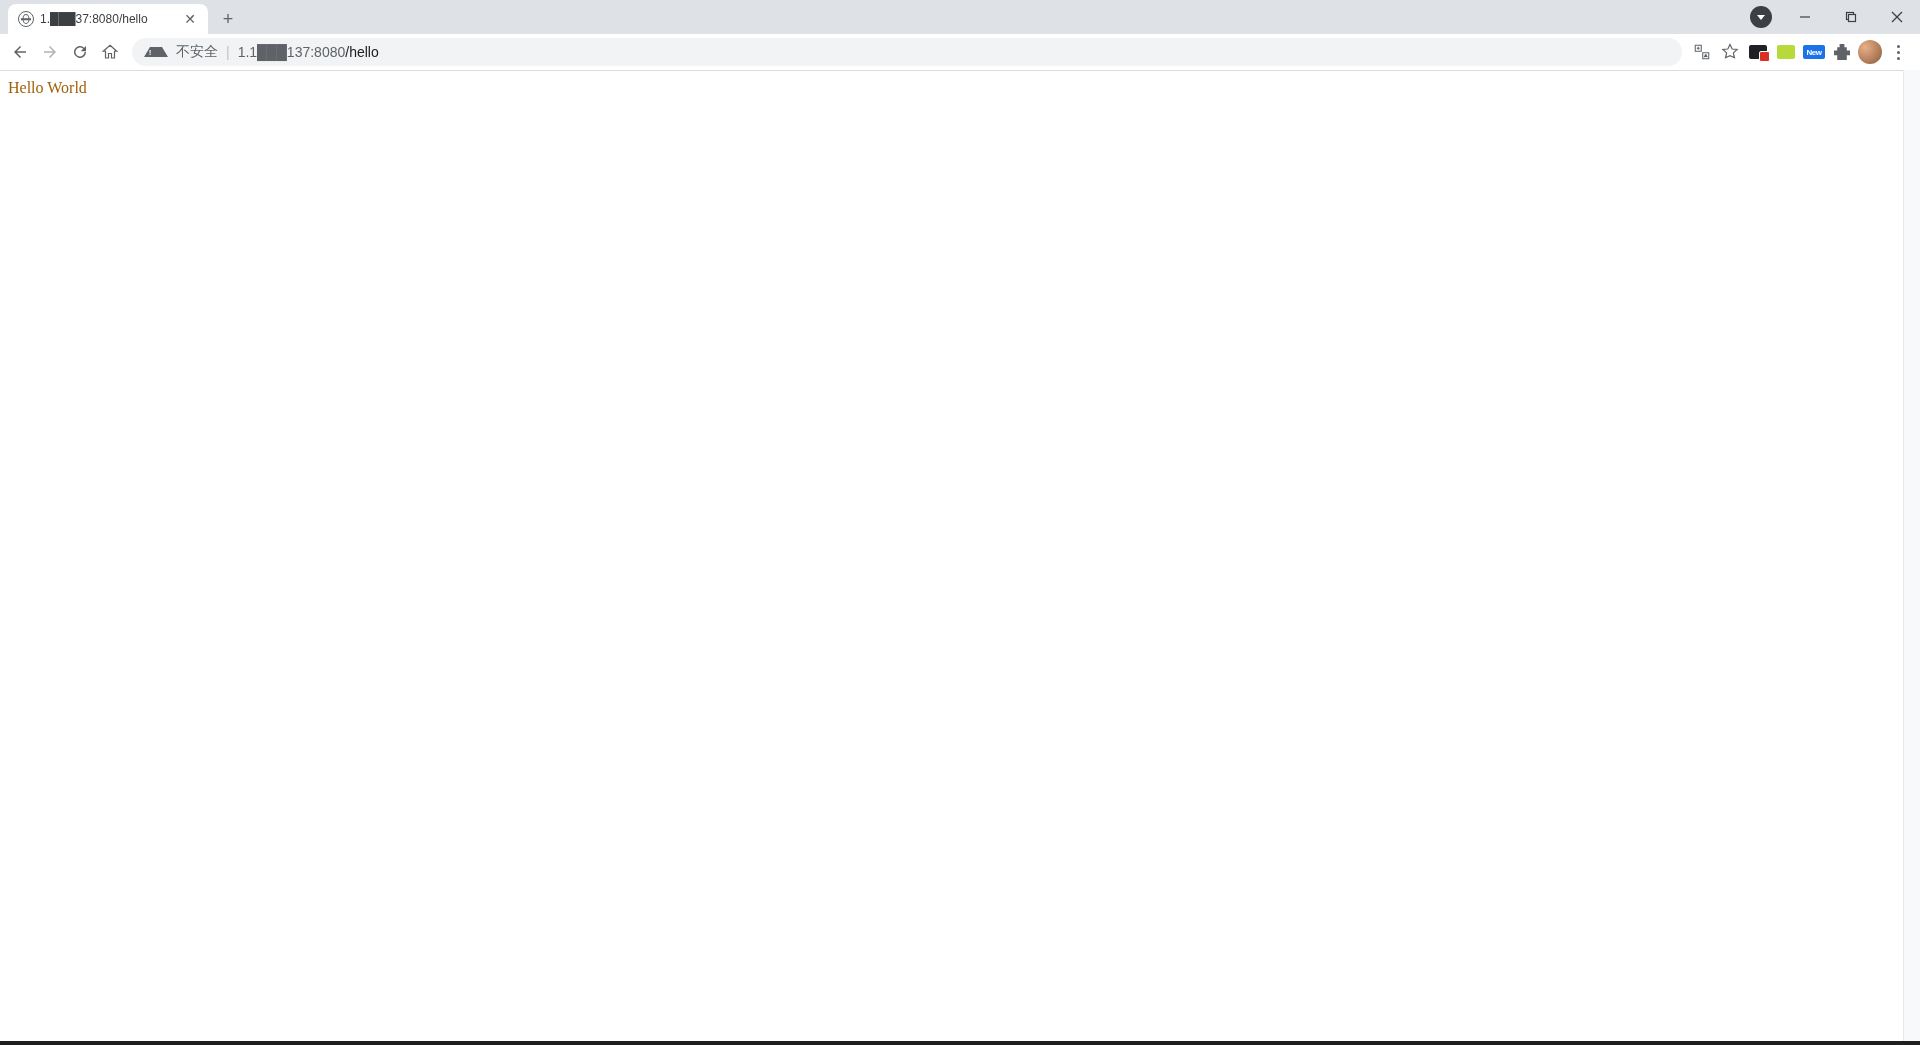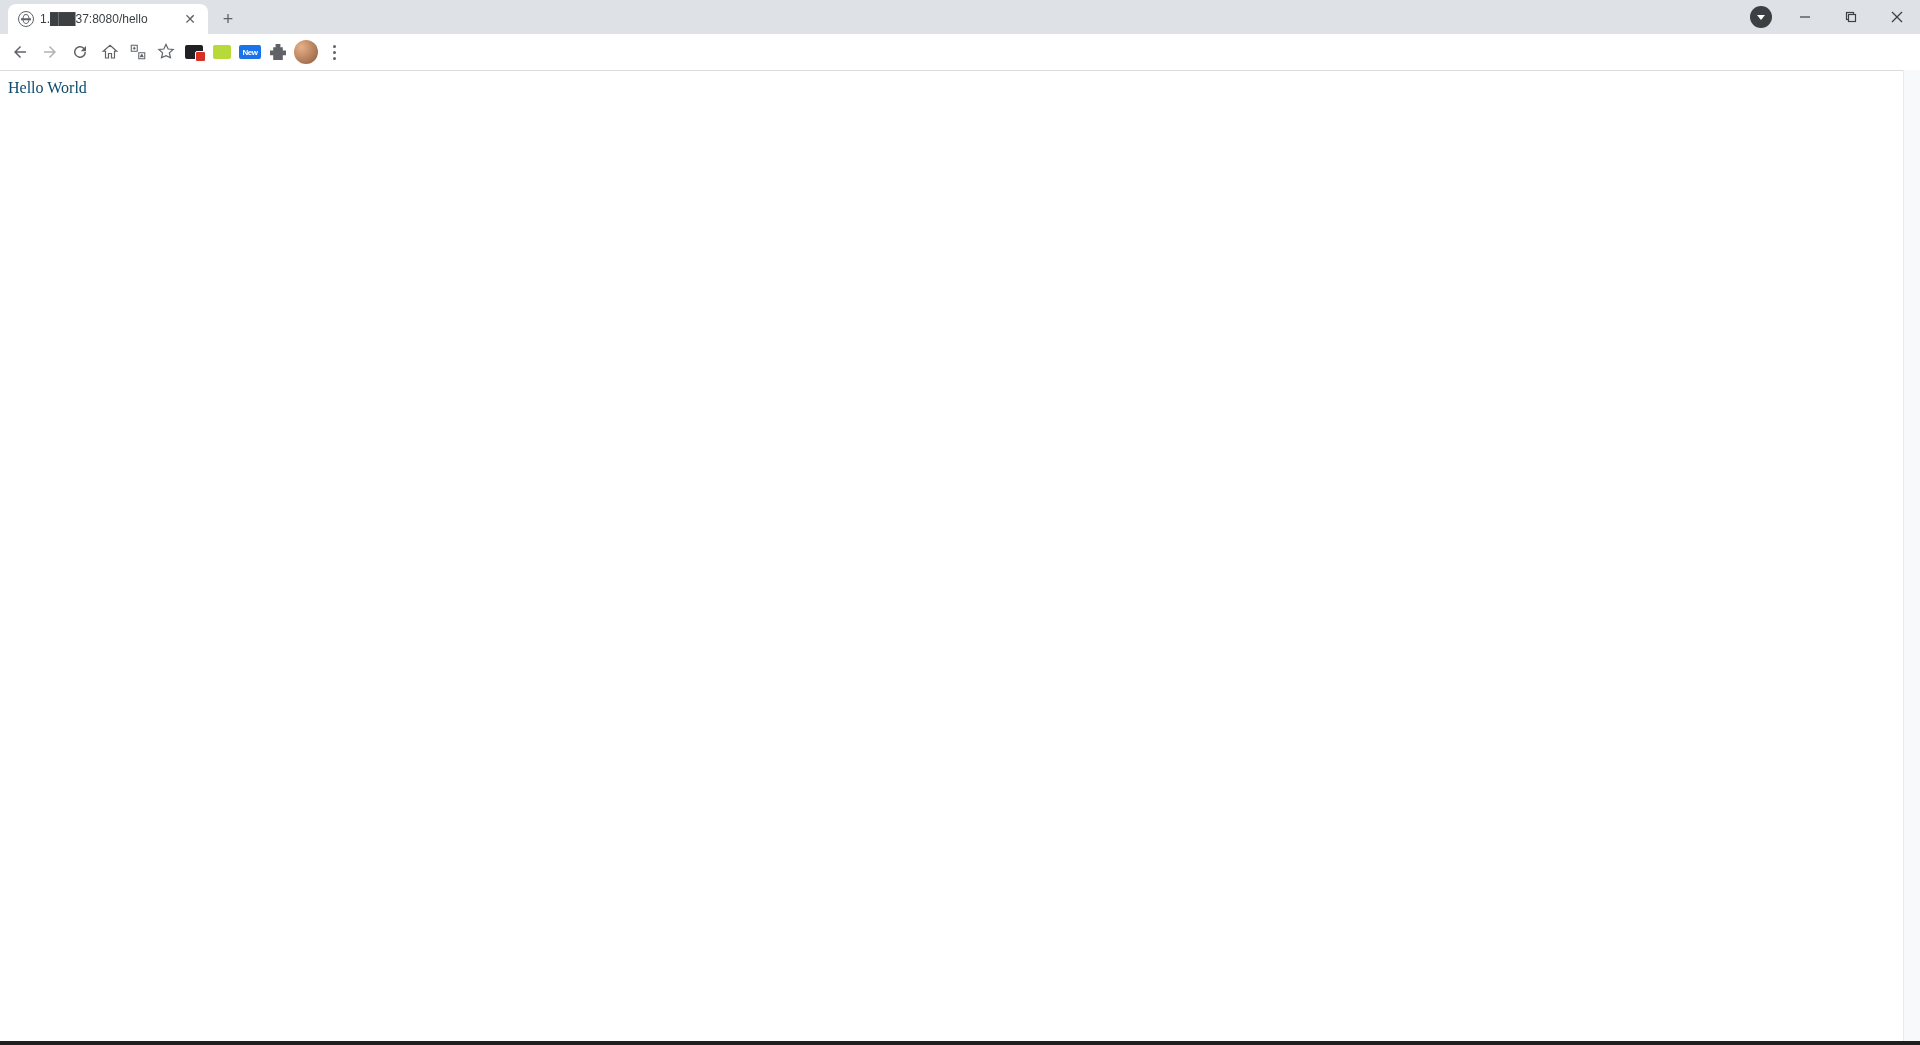--- a/index.html
+++ b/index.html
@@ -35,21 +35,21 @@
   .badge-red{width:18px;height:14px;background:#202124;border-radius:2px;position:relative;}
   .badge-red::after{content:"";position:absolute;right:-3px;bottom:-3px;width:9px;height:9px;background:#d93025;border-radius:2px;border:1px solid #fff;font-size:6px;color:#fff;}
   .ext-green{width:18px;height:14px;background:#b8d93a;border-radius:2px;}
   .ext-blue{width:22px;height:14px;background:#1a73e8;border-radius:2px;color:#fff;font-size:8px;font-weight:bold;display:flex;align-items:center;justify-content:center;letter-spacing:-0.5px;}
   .puzzle{position:relative;width:16px;height:16px;}
   .puzzle::before{content:"";position:absolute;inset:0;background:#5f6368;clip-path:polygon(35% 0,65% 0,65% 20%,80% 20%,80% 40%,100% 40%,100% 70%,80% 70%,80% 100%,20% 100%,20% 70%,0 70%,0 40%,20% 40%,20% 20%,35% 20%);}
   .avatar{width:24px;height:24px;border-radius:50%;background:radial-gradient(circle at 30% 30%,#e8b087,#8b5a3c);}
   .menu-dots{display:flex;flex-direction:column;gap:3px;align-items:center;justify-content:center;width:24px;height:24px;}
   .menu-dots span{width:3px;height:3px;background:#5f6368;border-radius:50%;}
   
-  .content{flex:1;background:#fff;padding:8px;font-family:"Times New Roman",serif;font-size:16px;color:#0c4a6e;}
+  .content{flex:1;background:#fff;padding:8px;font-family:"Times New Roman",serif;font-size:16px;color:#a16207;}
   
   .taskbar{height:4px;background:#1f1f1f;}
   .scrollbar-gutter{position:absolute;right:0;top:70px;bottom:4px;width:16px;background:#f8f9fa;border-left:1px solid #e8eaed;}
 </style>
 </head>
 <body>
 
 <div class="browser">
 
   <div class="tab-strip">
@@ -97,20 +97,26 @@
       <svg width="18" height="18" viewBox="0 0 24 24">
           <path d="M17.65 6.35A8 8 0 1 0 20 12h-2a6 6 0 1 1-1.76-4.24L13 11h7V4l-2.35 2.35z" fill="#5f6368"></path>
         </svg>
     </div>
     <div class="nav-btn">
       <svg width="18" height="18" viewBox="0 0 24 24">
           <path d="M12 3l9 8h-3v9h-4v-6h-4v6H6v-9H3z" fill="none" stroke="#5f6368" stroke-width="1.6"></path>
         </svg>
     </div>
 
+    <div class="omnibox">
+      <span class="warn-icon"></span>
+      <span class="insec">不安全</span>
+      <span class="sep">|</span>
+      <span class="url-text"><span>1.1███137:8080</span><span class="path">/hello</span></span>
+    </div>
 
     <div class="right-icons">
       <div class="ext-icon">
         <svg width="18" height="18" viewBox="0 0 24 24">
             <path d="M3 3h8v8H3zM13 13h8v8h-8zM7 5v4M5 7h4M17 15l-2 4M17 15l2 4M15.8 18h2.4" stroke="#5f6368" stroke-width="1.4" fill="none"></path>
           </svg>
       </div>
       <div class="ext-icon">
         <svg width="18" height="18" viewBox="0 0 24 24">
             <path d="M12 2l2.9 6 6.6.6-5 4.6 1.5 6.5L12 16.9 6 19.7l1.5-6.5-5-4.6 6.6-.6z" fill="none" stroke="#5f6368" stroke-width="1.6"></path>

